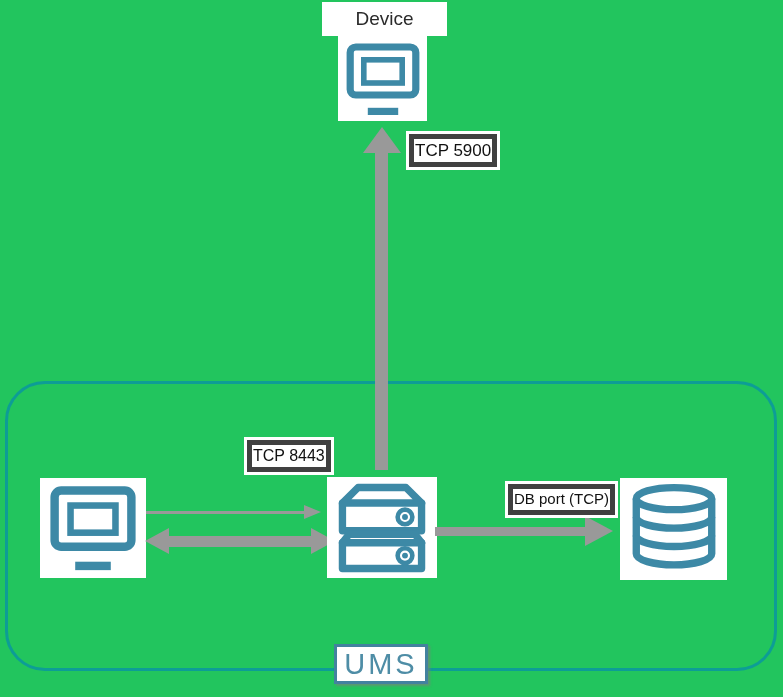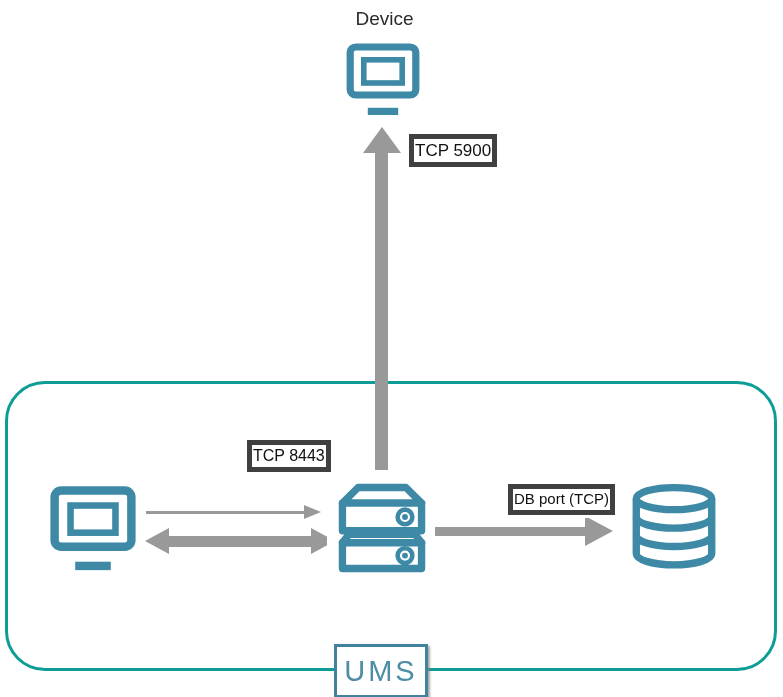--- a/index.html
+++ b/index.html
@@ -1,19 +1,19 @@
 <!DOCTYPE html>
 <html><head>
 <meta charset="utf-8">
 <style>
   html,body{margin:0;padding:0;background:#000;}
   .canvas{
     position:relative;
     width:783px;height:697px;
-    background:#ffffff;
+    background:#22c55e;
     overflow:hidden;
     font-family:"Liberation Sans",sans-serif;
     text-decoration:underline;
   }
   .ums-container{
     position:absolute;
     left:5px;top:381px;width:772px;height:290px;
     box-sizing:border-box;
     border:3px solid #0d9d96;
     border-radius:40px;
@@ -81,21 +81,21 @@
   }
   
   .shaft-db{left:435px;top:527px;width:152px;height:9px;}
   .head-db-right{
     left:585px;top:516px;
     border-top:15px solid transparent;
     border-bottom:15px solid transparent;
     border-left:28px solid #999;
   }
   .ums-label{
-    position:absolute;left:334px;top:644px;width:94px;height:54px;
+    position:absolute;left:334px;top:644px;width:94px;height:40px;
     box-sizing:border-box;
     background:#fff;
     border:3px solid #43829f;
     box-shadow:2px 2px 2px rgba(125,125,125,.65);
     display:flex;align-items:center;justify-content:center;
     color:#4e8da6;
     font-size:29px;
     font-weight:300;
     letter-spacing:3px;
     text-align:center;

